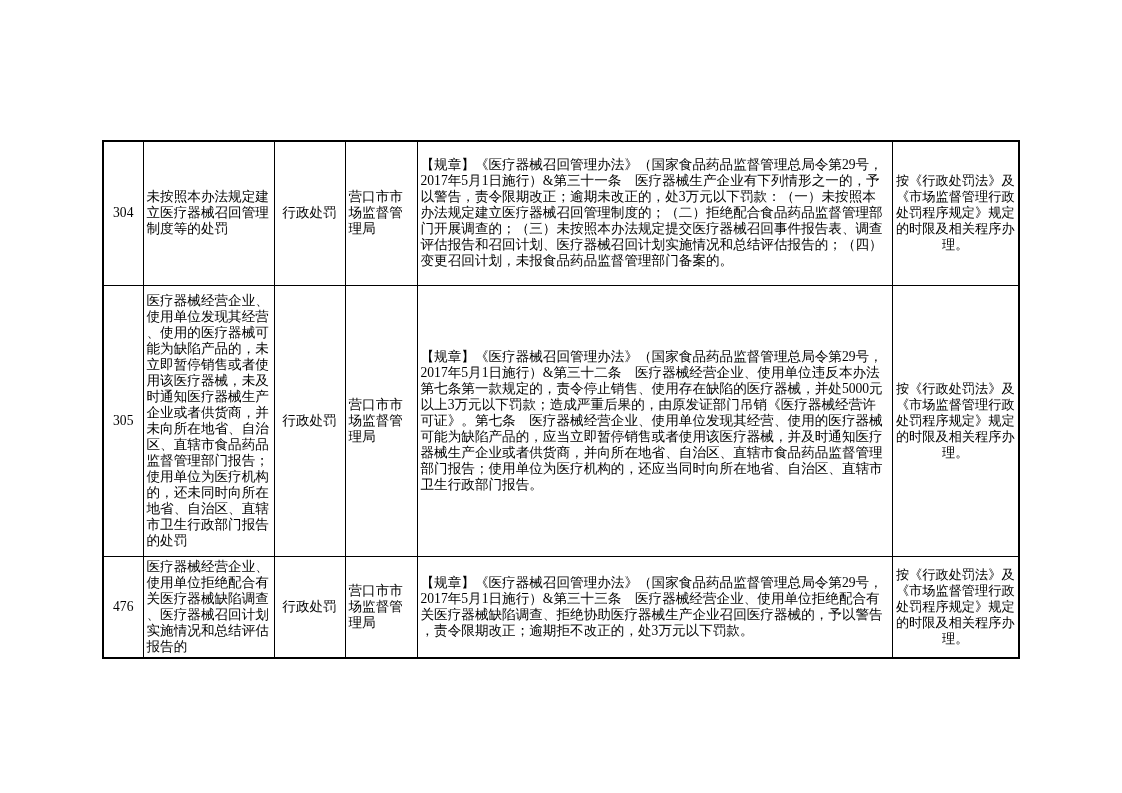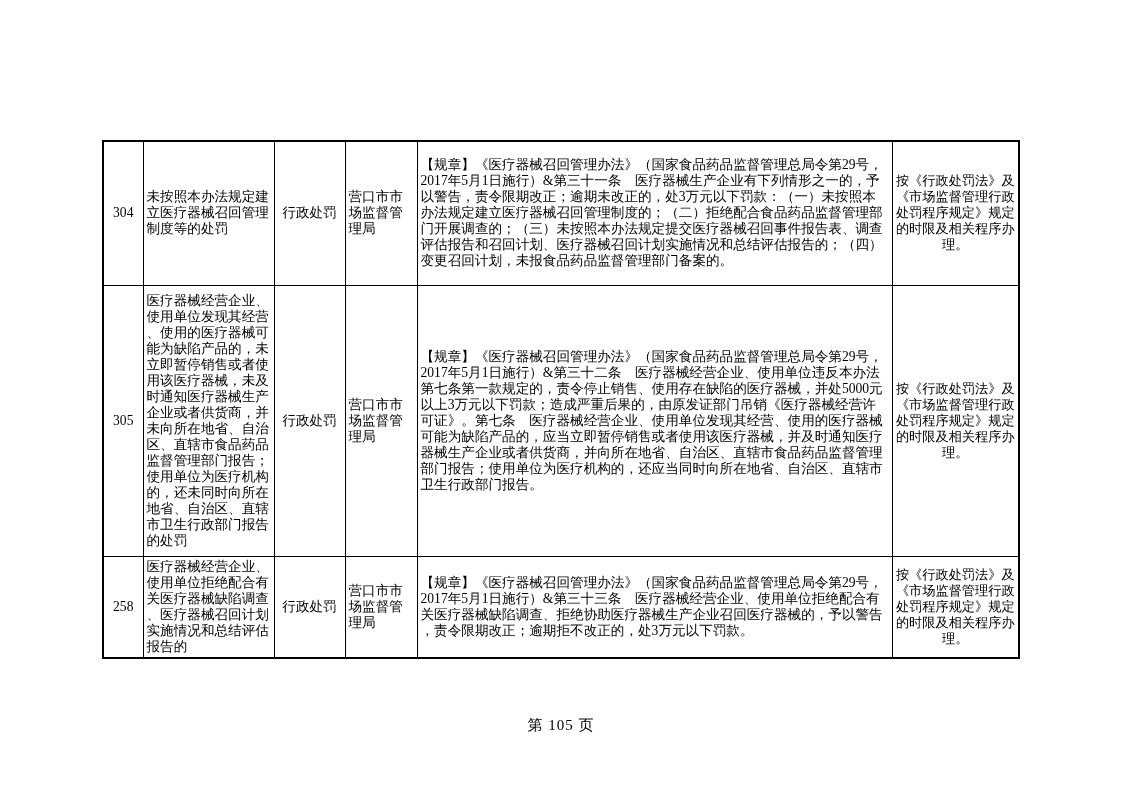--- a/index.html
+++ b/index.html
@@ -110,25 +110,24 @@
       </tr>
       <tr class="row-305">
         <td class="c-no">305</td>
         <td class="c-name">医疗器械经营企业、使用单位发现其经营、使用的医疗器械可能为缺陷产品的，未立即暂停销售或者使用该医疗器械，未及时通知医疗器械生产企业或者供货商，并未向所在地省、自治区、直辖市食品药品监督管理部门报告；使用单位为医疗机构的，还未同时向所在地省、自治区、直辖市卫生行政部门报告的处罚</td>
         <td class="c-type">行政处罚</td>
         <td class="c-agency">营口市市场监督管理局</td>
         <td class="c-basis">【规章】《医疗器械召回管理办法》（国家食品药品监督管理总局令第29号，2017年5月1日施行）&amp;第三十二条　医疗器械经营企业、使用单位违反本办法第七条第一款规定的，责令停止销售、使用存在缺陷的医疗器械，并处5000元以上3万元以下罚款；造成严重后果的，由原发证部门吊销《医疗器械经营许可证》。第七条　医疗器械经营企业、使用单位发现其经营、使用的医疗器械可能为缺陷产品的，应当立即暂停销售或者使用该医疗器械，并及时通知医疗器械生产企业或者供货商，并向所在地省、自治区、直辖市食品药品监督管理部门报告；使用单位为医疗机构的，还应当同时向所在地省、自治区、直辖市卫生行政部门报告。</td>
         <td class="c-proc">按《行政处罚法》及《市场监督管理行政处罚程序规定》规定的时限及相关程序办理。</td>
       </tr>
       <tr class="row-306">
-        <td class="c-no">258</td>
+        <td class="c-no">476</td>
         <td class="c-name">医疗器械经营企业、使用单位拒绝配合有关医疗器械缺陷调查、医疗器械召回计划实施情况和总结评估报告的</td>
         <td class="c-type">行政处罚</td>
         <td class="c-agency">营口市市场监督管理局</td>
         <td class="c-basis">【规章】《医疗器械召回管理办法》（国家食品药品监督管理总局令第29号，2017年5月1日施行）&amp;第三十三条　医疗器械经营企业、使用单位拒绝配合有关医疗器械缺陷调查、拒绝协助医疗器械生产企业召回医疗器械的，予以警告，责令限期改正；逾期拒不改正的，处3万元以下罚款。</td>
         <td class="c-proc">按《行政处罚法》及《市场监督管理行政处罚程序规定》规定的时限及相关程序办理。</td>
       </tr>
     </tbody>
   </table>
 
-  <div class="footer">第 105 页</div>
 
 </div>
 
 </body></html>

